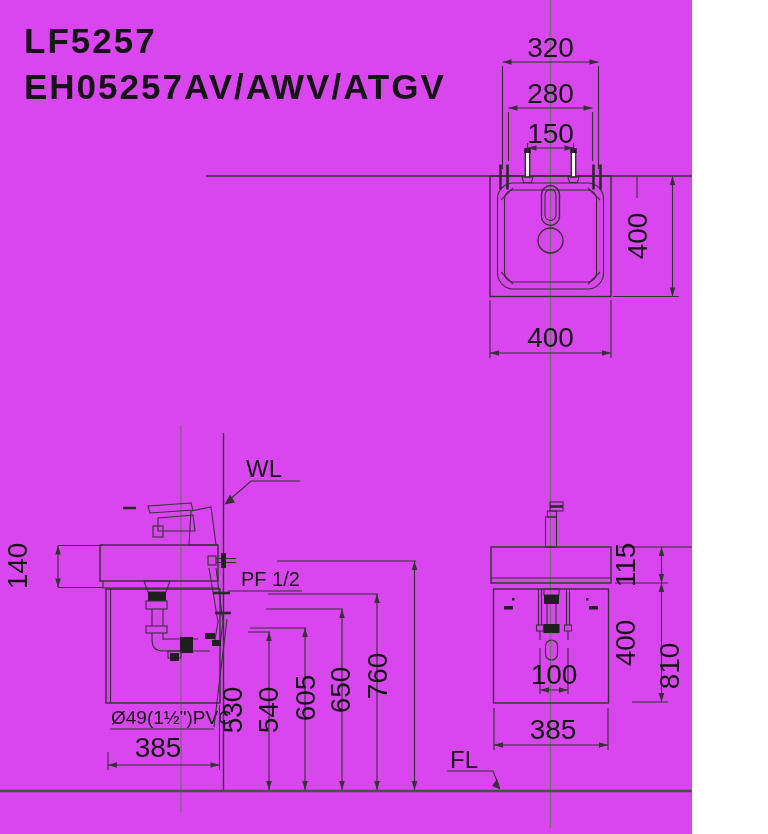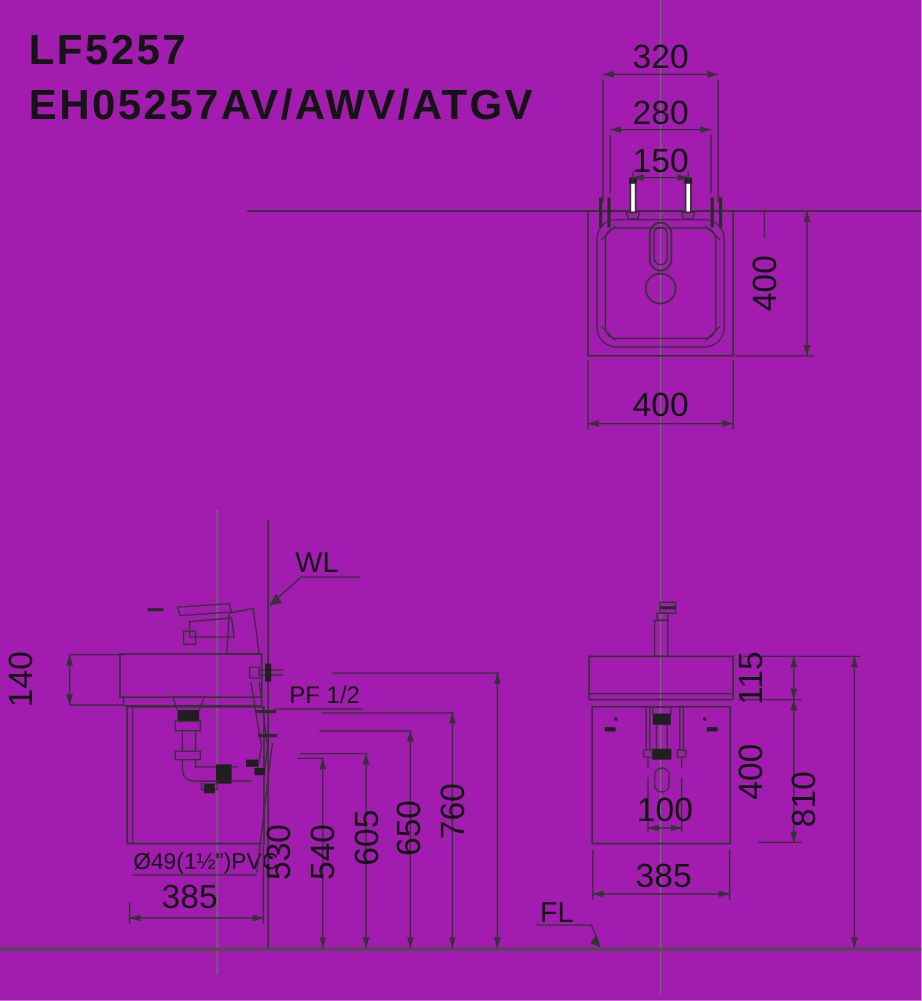--- a/index.html
+++ b/index.html
@@ -1,16 +1,16 @@
 <!DOCTYPE html>
 <html><head>
 <meta charset="utf-8">
 <style>
   html,body{margin:0;padding:0;background:#ffffff;}
-  .sheet{position:relative;width:768px;height:834px;background:#a21caf;overflow:hidden;
+  .sheet{position:relative;width:692px;height:834px;background:#d946ef;overflow:hidden;
          font-family:"Liberation Sans", sans-serif;}
   svg{display:block;}
   text{fill:#141414;font-family:"Liberation Sans", sans-serif;}
   .title-txt{font-size:35px;font-weight:600;letter-spacing:2px;}
   .dim{font-size:28px;text-anchor:middle;}
   .lbl{font-size:24px;}
   .lbl-sm{font-size:20px;}
   .lbl-pvc{font-size:19px;}
   .ln{stroke:#333333;stroke-width:1.4;fill:none;}
   .ln-thin{stroke:#333333;stroke-width:1.1;fill:none;}

